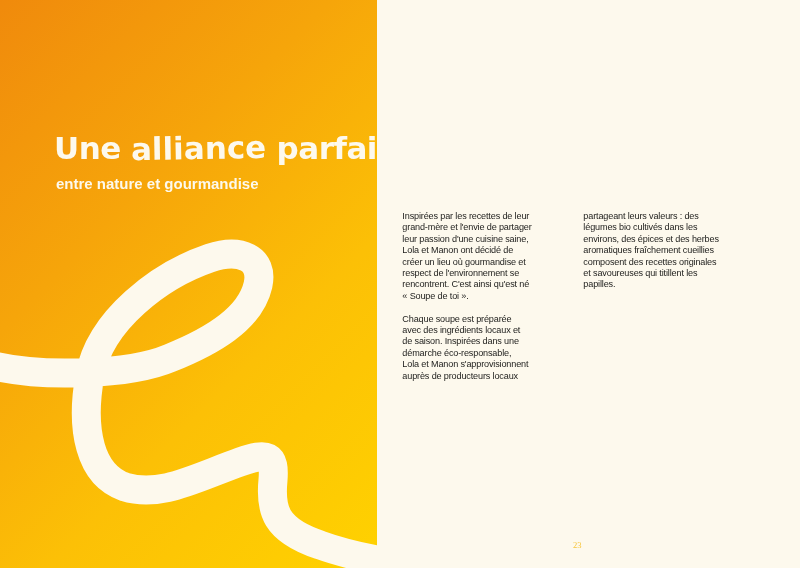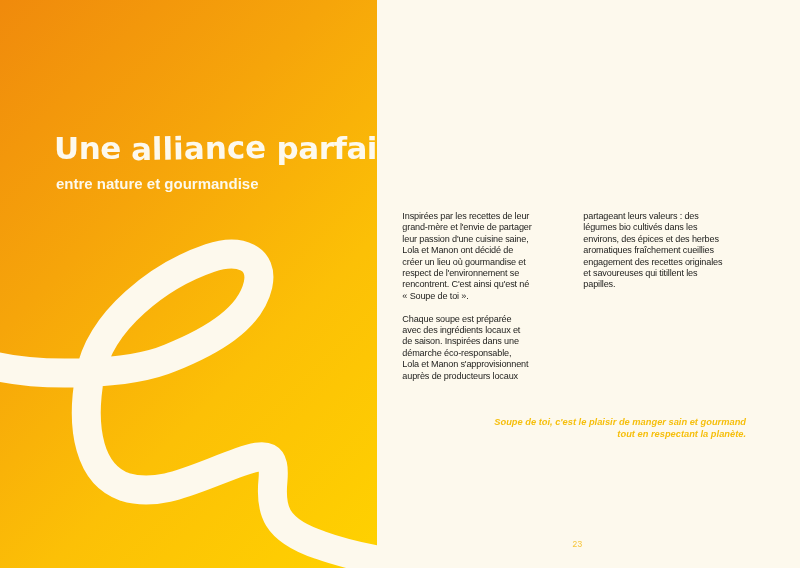--- a/index.html
+++ b/index.html
@@ -45,21 +45,21 @@
     .col-2 { left: 206px; }
     .quote {
       position: absolute; right: 54px; top: 416px; width: 300px;
       text-align: right; color: #f6bf0c;
       font-family: "Liberation Sans", sans-serif;
       font-size: 9.3px; line-height: 12px; font-style: italic; font-weight: bold;
       white-space: pre-line;
     }
     .page-number {
       position: absolute; left: 190px; top: 540px; width: 20px; text-align: center;
-      color: #f6c53a; font-size: 8.5px; font-family: Liberation Mono, monospace;
+      color: #f6c53a; font-size: 8.5px; font-family: Liberation Serif, serif;
     }
   </style>
 </head>
 <body>
 
 <div class="spread">
 
   <div class="left-page">
     <svg class="swirl" viewBox="0 0 400 568" xmlns="http://www.w3.org/2000/svg">
       <path d="M -10 365
@@ -95,22 +95,20 @@
 de saison. Inspirées dans une
 démarche éco-responsable,
 Lola et Manon s'approvisionnent
 auprès de producteurs locaux</p>
     </div>
     <div class="col col-2">
       <p>partageant leurs valeurs : des
 légumes bio cultivés dans les
 environs, des épices et des herbes
 aromatiques fraîchement cueillies
-engagement des recettes originales
+composent des recettes originales
 et savoureuses qui titillent les
 papilles.</p>
     </div>
-    <div class="quote">Soupe de toi, c'est le plaisir de manger sain et gourmand
-tout en respectant la planète.</div>
     <div class="page-number">23</div>
   </div>
 
 </div>
 
 </body></html>

